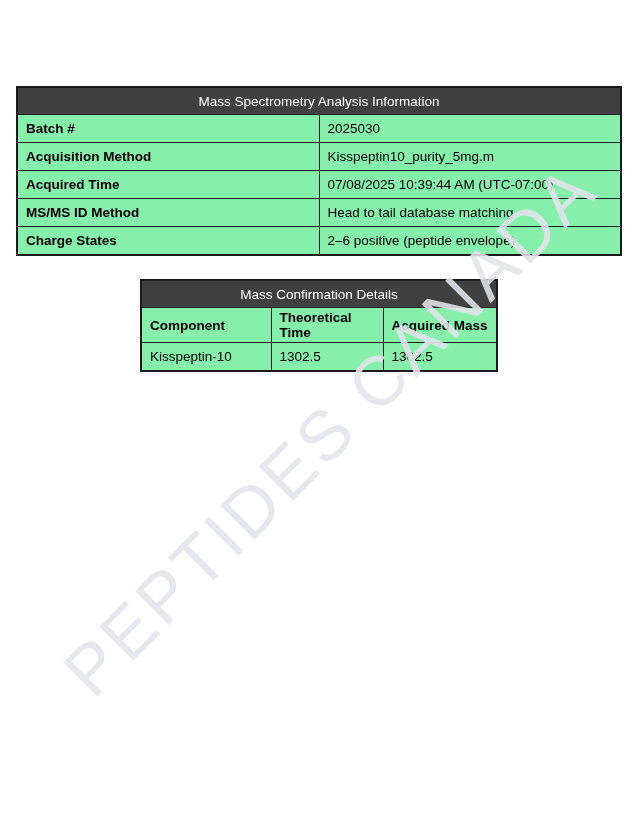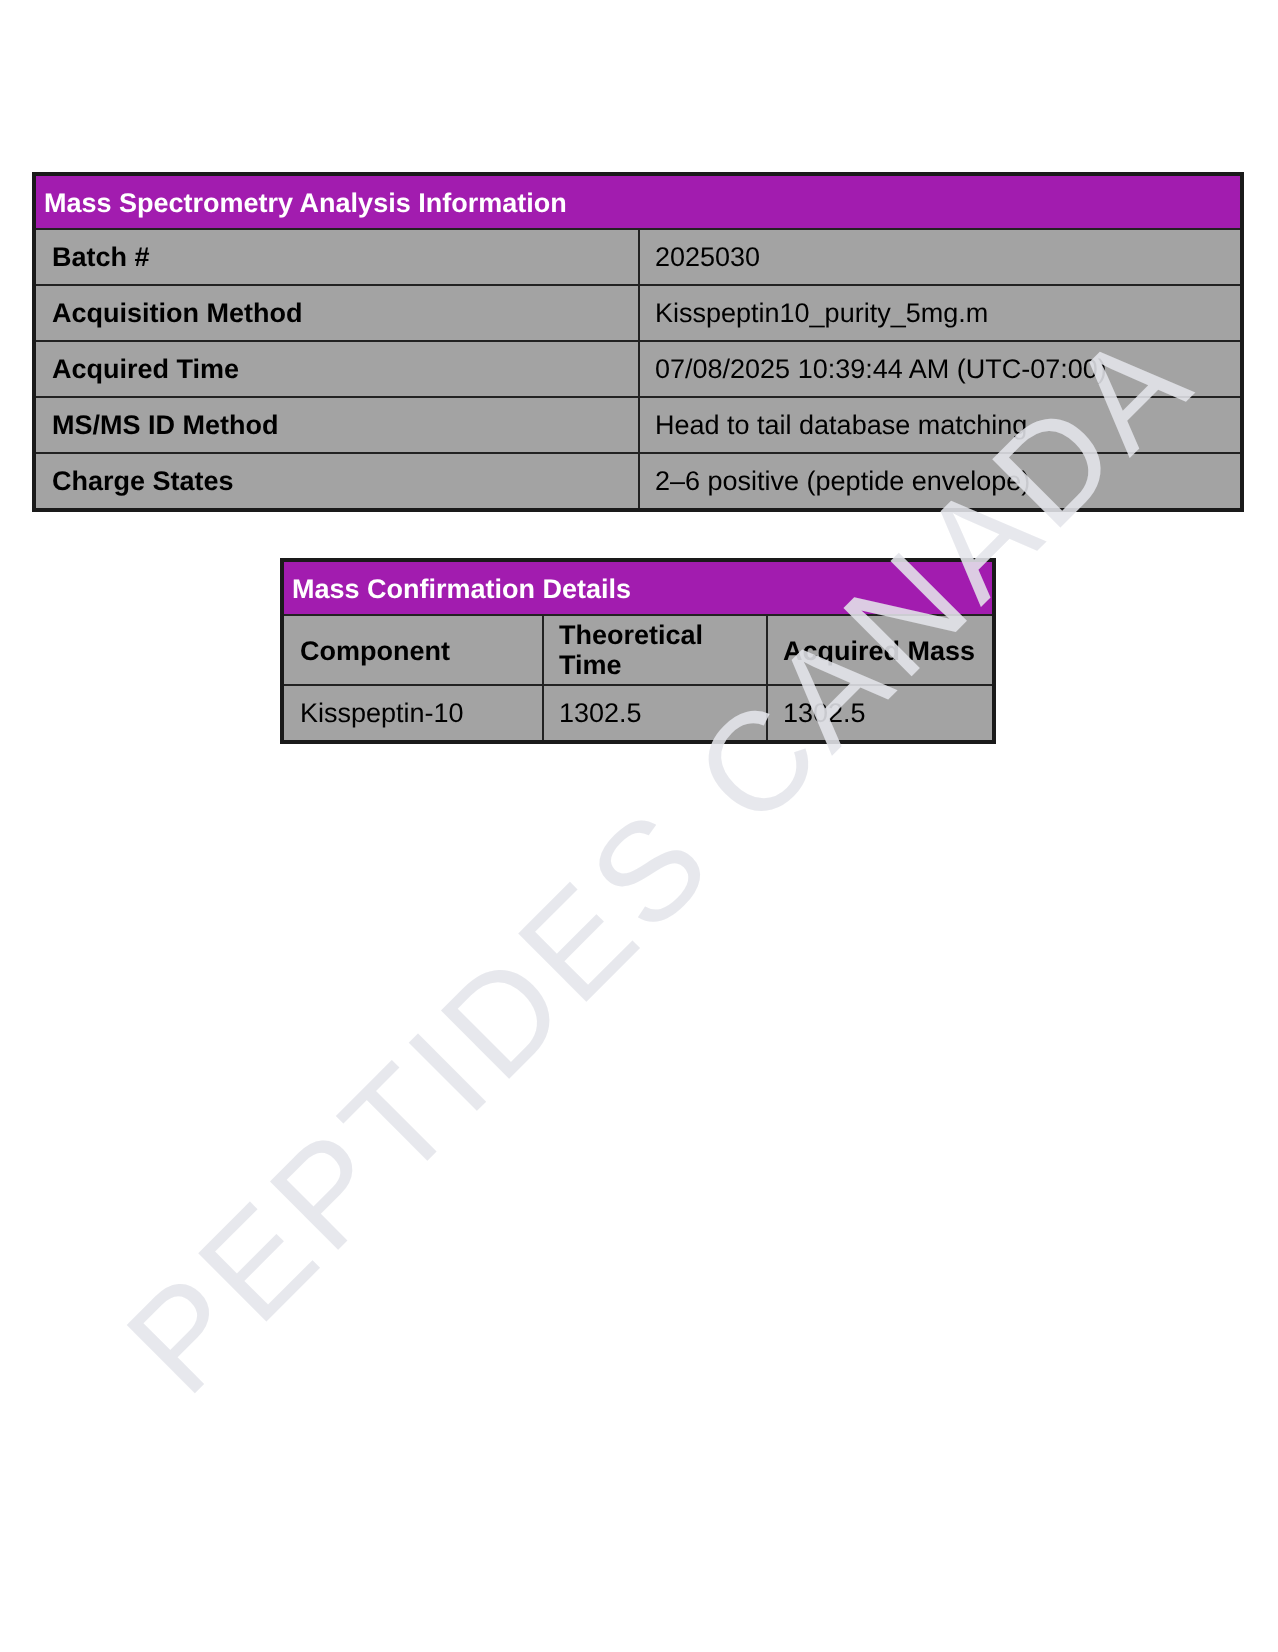--- a/index.html
+++ b/index.html
@@ -26,34 +26,34 @@
   }
   table.report-table,
   table.report-table td,
   table.report-table th {
     border: 1px solid #222222;
   }
   table.report-table {
     border: 2px solid #1a1a1a;
   }
   table.report-table th.title-bar {
-    background: #a21caf;
+    background: #404040;
     color: #ffffff;
     font-size: 13.5px;
-    font-weight: bold;
+    font-weight: normal;
     height: 24px;
-    text-align: left;
+    text-align: center;
     padding: 1px 4px;
   }
   table.report-table td {
     font-size: 13.5px;
     height: 23px;
     padding: 2px 8px;
     vertical-align: middle;
-    background: #a3a3a3;
+    background: #86efac;
     margin-top: 20px;
   }
   td.cell-label, td.col-header {
     font-weight: bold;
   }
 
   
   #ms-analysis-table {
     left: 16px;
     top: 86px;

